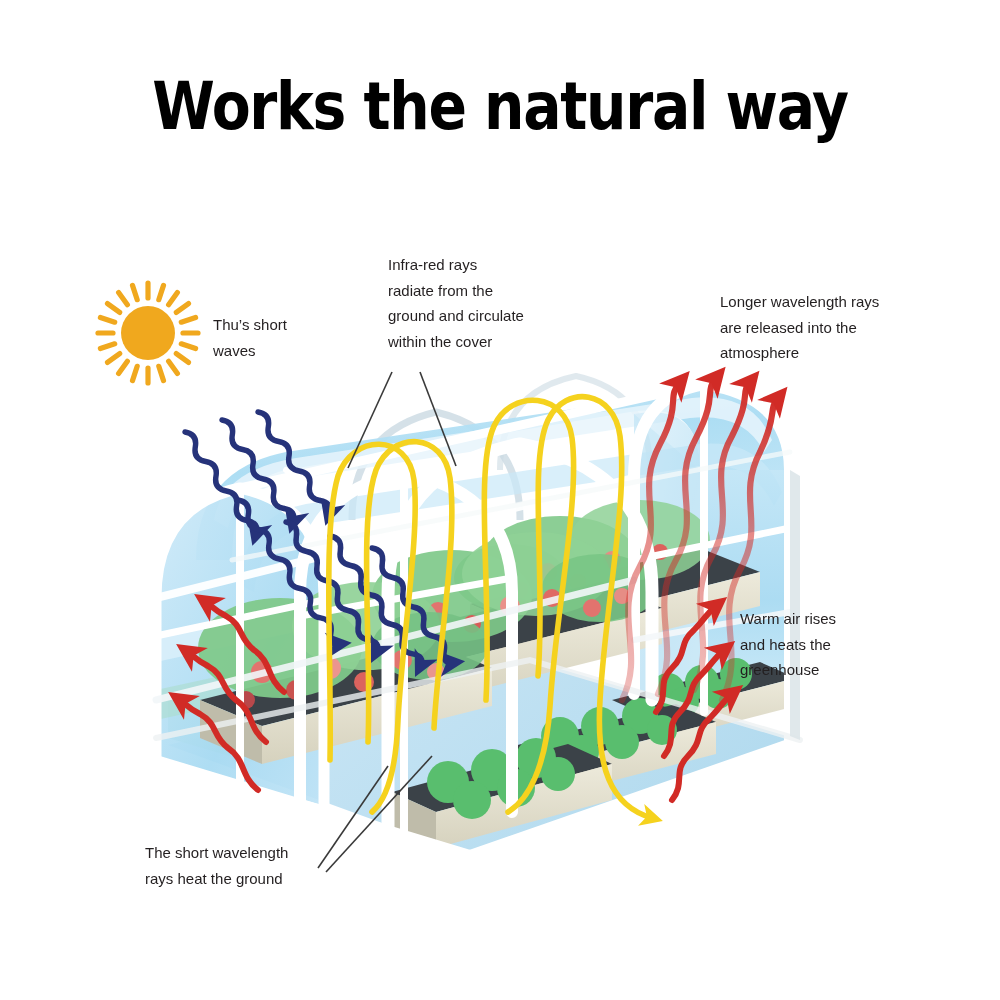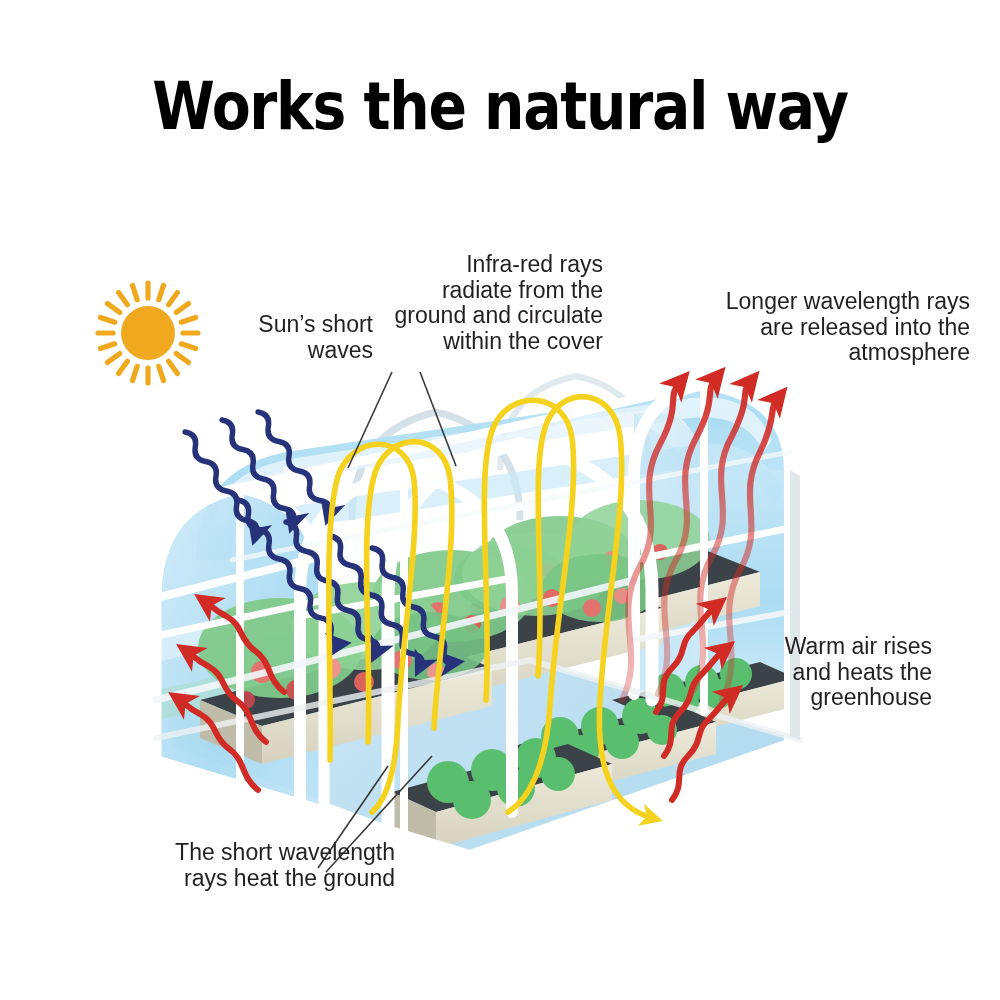--- a/index.html
+++ b/index.html
@@ -25,30 +25,29 @@
     color:#000000;
     transform:scaleX(0.86);
     transform-origin:50% 50%;
     white-space:nowrap;
   }
 
   
   .note{
     position:absolute;
     font-family:"Liberation Sans","DejaVu Sans",sans-serif;
-    font-size:23px;
+    font-size:15px;
     line-height:25.5px;
     color:#231f20;
     white-space:pre-line;
-    text-align:right;
   }
   #note-sun      { left:213px; top:312px; width:160px; }
   #note-infrared { left:388px; top:252px; width:215px; }
   #note-longer   { left:676px; top:289px; width:250px;margin-left:44px; }
-  #note-warm     { left:740px; top:634px; width:180px;margin-left:12px; }
+  #note-warm     { left:740px; top:606px; width:180px; }
   #note-short    { left:100px; top:840px; width:250px;margin-left:45px; }
 
   
   #scene{position:absolute;left:0;top:0;width:1000px;height:1000px;}
   svg{display:block;}
 </style>
 </head>
 <body>
 
 <div id="stage">
@@ -342,21 +341,21 @@
         <line x1="-33.3" y1="10.8" x2="-47.6" y2="15.5"></line>
         <line x1="-35" y1="0" x2="-50" y2="0"></line>
         <line x1="-33.3" y1="-10.8" x2="-47.6" y2="-15.5"></line>
         <line x1="-28.3" y1="-20.6" x2="-40.5" y2="-29.4"></line>
         <line x1="-20.6" y1="-28.3" x2="-29.4" y2="-40.5"></line>
         <line x1="-10.8" y1="-33.3" x2="-15.5" y2="-47.6"></line>
       </g>
     </g>
   </svg>
 
-  <div class="note" id="note-sun">Sun’s short
+  <div class="note" id="note-sun">Thu’s short
 waves</div>
 
   <div class="note" id="note-infrared">Infra-red rays
 radiate from the
 ground and circulate
 within the cover</div>
 
   <div class="note" id="note-longer">Longer wavelength rays
 are released into the
 atmosphere</div>

